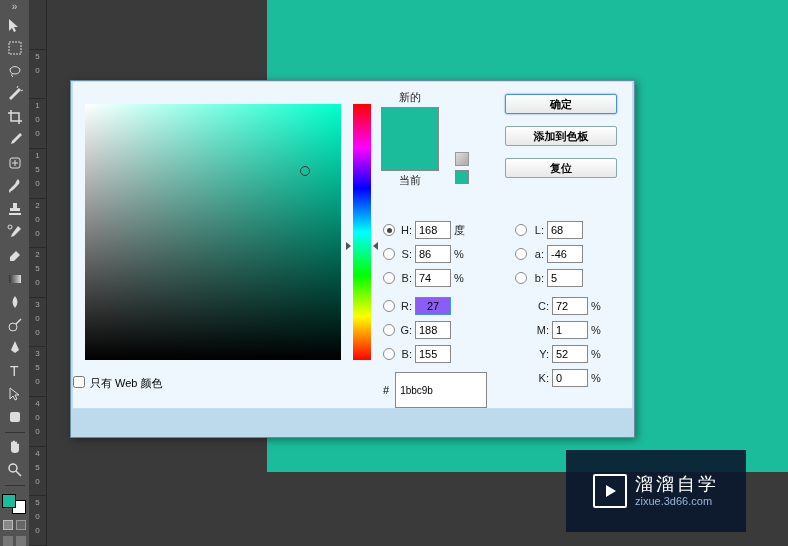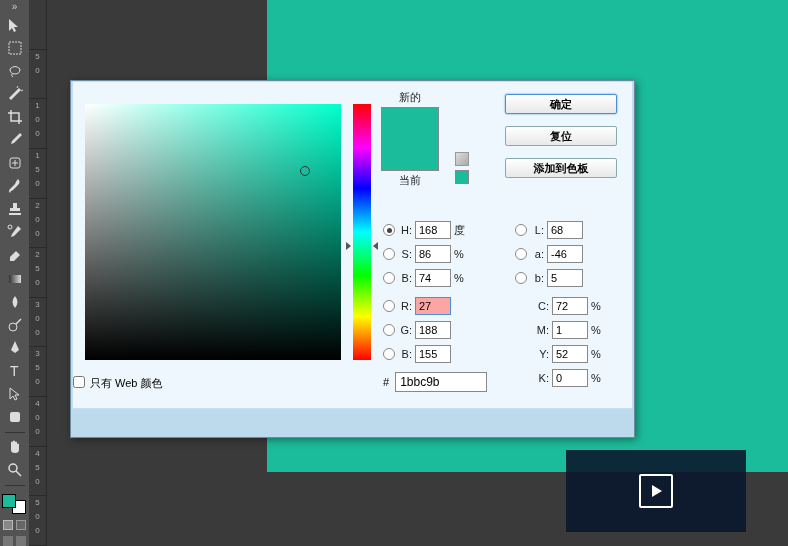--- a/index.html
+++ b/index.html
@@ -69,30 +69,30 @@
 .btn { height: 20px; background: linear-gradient(#fff,#e8e8e8); border: 1px solid #8aa; border-radius: 2px; font-size: 11px; cursor: pointer; text-align: center; line-height: 18px; }
 .btn.primary { border-color: #4a90d9; box-shadow: 0 0 2px #4a90d9; }
 
 
 .num-block { position: absolute; font-size: 11px; color: #222; }
 .num-row { display: flex; align-items: center; height: 24px; gap: 3px; }
 .radio { width: 12px; height: 12px; border: 1px solid #888; border-radius: 50%; background: #fff; display: inline-flex; align-items: center; justify-content: center; }
 .radio.sel::after { content: ""; width: 5px; height: 5px; background: #444; border-radius: 50%; }
 .lbl { width: 14px; text-align: right; }
 .num-input { width: 36px; height: 18px; border: 1px solid #888; font-size: 11px; text-align: left; padding: 0 3px; background: #fff; }
-.num-input.sel { background: #fca5a5; border-color: #4a90d9; }
+.num-input.sel { background: #8b5cf6; border-color: #4a90d9; text-align: center; }
 .unit { width: 14px; }
 
 .hsb-block { left: 310px; top: 136px; }
 .lab-block { left: 442px; top: 136px; }
 .rgb-block { left: 310px; top: 212px; }
 .cmyk-block { left: 462px; top: 212px; }
 
 .hex-row { position: absolute; left: 310px; top: 290px; display: flex; align-items: center; gap: 6px; font-size: 11px; }
-.hex-input { width: 92px; height: 20px; border: 1px solid #888; font-size: 12px; padding: 0 4px; background: #fff; }
+.hex-input { width: 92px; height: 36px; border: 1px solid #888; font-size: 10px; padding: 0 4px; background: #fff; }
 
 .webonly { position: absolute; left: 0; top: 294px; display: flex; align-items: flex-start; gap: 5px; font-size: 11px; }
 .webonly input { width: 12px; height: 12px; }
 
 </style>
 </head>
 <body>
 
 <div class="toolbar">
   <div class="dbl-arrow">»</div>
@@ -258,20 +258,24 @@
       <span>5 0 0</span>
     </div>
 </div>
 
 <div class="canvas-area">
   <div class="canvas-right"></div>
 </div>
 
 <div class="watermark">
   <div class="wm-play"></div>
+  <div class="wm-text">
+    <span class="big">溜溜自学</span>
+    <span class="small">zixue.3d66.com</span>
+  </div>
 </div>
 
 <div class="dialog">
   <div class="dialog-body">
     <div class="color-field">
       <div class="cf-indicator" style="left:86%;top:26%"></div>
     </div>
     <div class="hue-slider"></div>
     <div class="hue-markers" style="top:160px">
       <div class="tri left"></div>
@@ -284,22 +288,22 @@
         <div class="swatch-new"></div>
         <div class="swatch-cur"></div>
       </div>
       <div>当前</div>
     </div>
     <div class="cube-icon"></div>
     <div class="safe-swatch"></div>
 
     <div class="btn-col">
       <div class="btn primary">确定</div>
+      <div class="btn">添加到色板</div>
       <div class="btn">复位</div>
-      <div class="btn">添加到色板</div>
     </div>
 
     <div class="num-block hsb-block">
       <div class="num-row">
           <span class="radio sel"></span>
           <span class="lbl">H:</span>
           <input class="num-input" value="168" style="">
           <span class="unit">度</span>
         </div>
       <div class="num-row">

